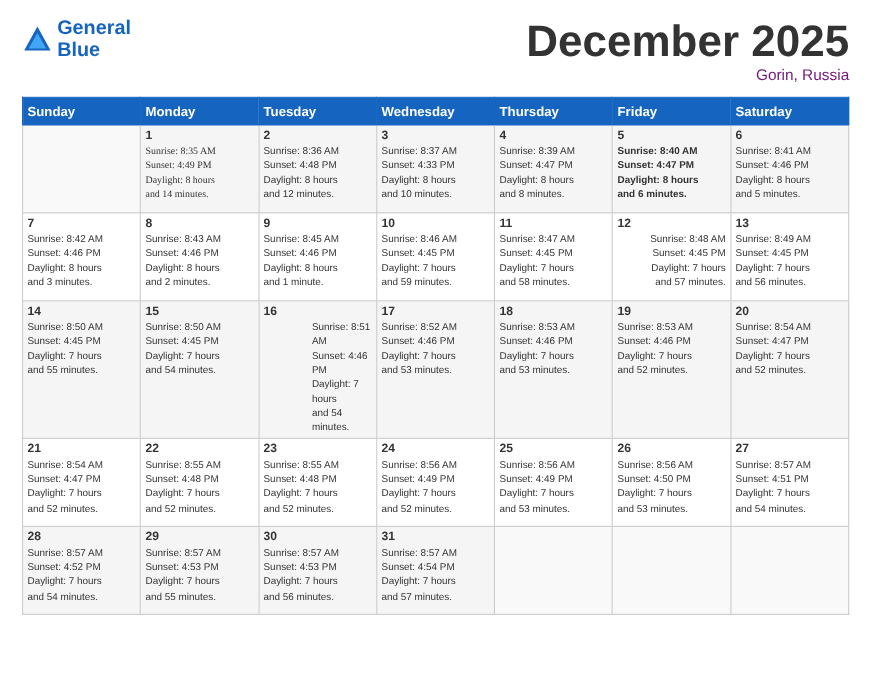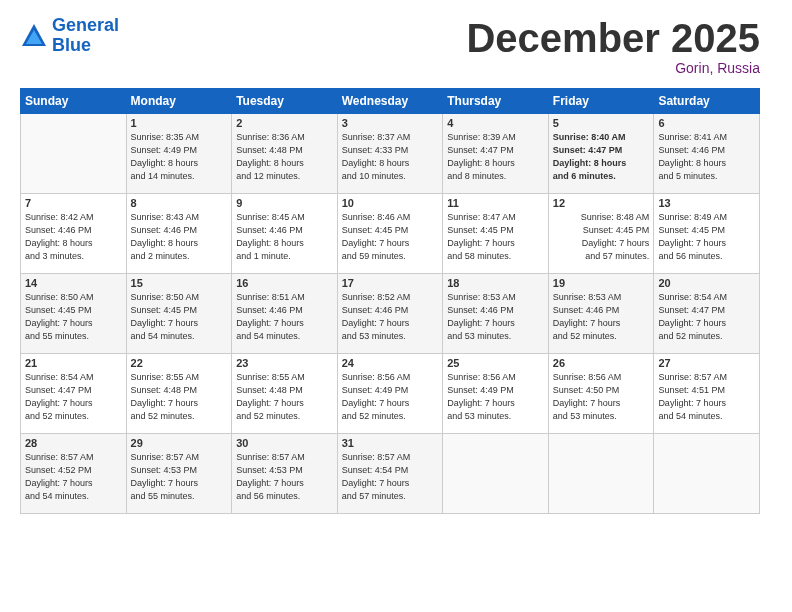--- a/index.html
+++ b/index.html
@@ -5,21 +5,21 @@
     * { box-sizing: border-box; margin: 0; padding: 0; }
     body {
       font-family: Arial, sans-serif;
       background: #fff;
       width: 792px;
       height: 612px;
       overflow: hidden;
     }
     .page {
       width: 792px;
-      padding: 16px 32px 10px 20px;
+      padding: 16px 20px 10px 20px;
     }
     .header {
       display: flex;
       justify-content: space-between;
       align-items: flex-start;
       margin-bottom: 12px;
     }
     .logo {
       display: flex;
       align-items: center;
@@ -125,21 +125,21 @@
           <th>Thursday</th>
           <th>Friday</th>
           <th>Saturday</th>
         </tr>
     </thead>
     <tbody id="calendar-body">
     <tr>
           <td class="empty-cell"></td>
           <td>
             <span class="day-num">1</span>
-            <div class="cell-content" style="white-space: pre-line;">Sunrise: 8:35 AM
+            <div class="cell-content" style="white-space: pre-line; font-family: Liberation Serif, serif;">Sunrise: 8:35 AM
 Sunset: 4:49 PM
 Daylight: 8 hours
 and 14 minutes.</div>
           </td>
           <td>
             <span class="day-num">2</span>
             <div class="cell-content" style="white-space: pre-line;">Sunrise: 8:36 AM
 Sunset: 4:48 PM
 Daylight: 8 hours
 and 12 minutes.</div>
@@ -234,21 +234,21 @@
           </td>
           <td>
             <span class="day-num">15</span>
             <div class="cell-content" style="white-space: pre-line;">Sunrise: 8:50 AM
 Sunset: 4:45 PM
 Daylight: 7 hours
 and 54 minutes.</div>
           </td>
           <td>
             <span class="day-num">16</span>
-            <div class="cell-content" style="white-space: pre-line;">Sunrise: 8:51 AM
+            <div class="cell-content" style="white-space: pre-line; margin-left: 44px;">Sunrise: 8:51 AM
 Sunset: 4:46 PM
 Daylight: 7 hours
 and 54 minutes.</div>
           </td>
           <td>
             <span class="day-num">17</span>
             <div class="cell-content" style="white-space: pre-line;">Sunrise: 8:52 AM
 Sunset: 4:46 PM
 Daylight: 7 hours
 and 53 minutes.</div>

